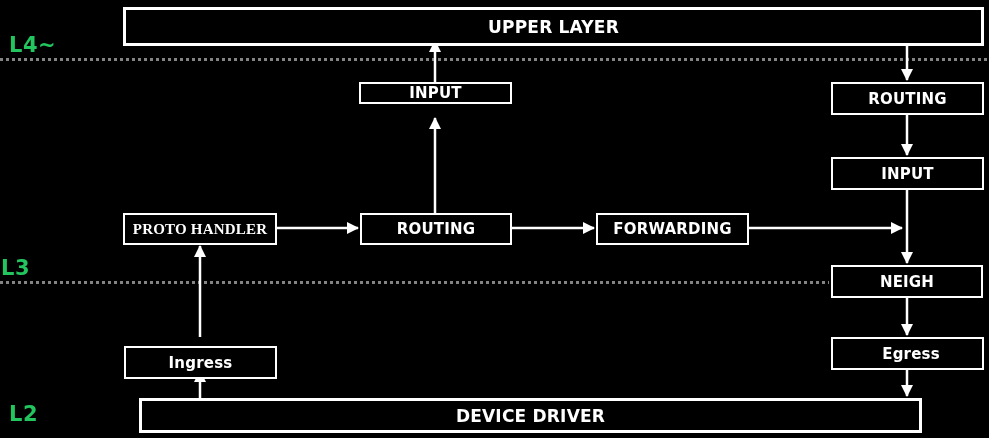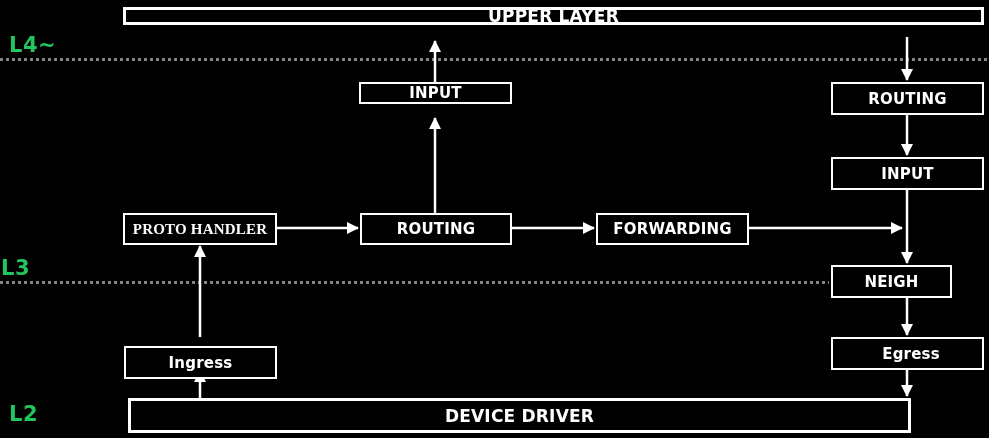--- a/index.html
+++ b/index.html
@@ -71,35 +71,35 @@
       <line x1="907" y1="369" x2="907" y2="396" marker-end="url(#ah)"></line>
       <line x1="200" y1="398" x2="200" y2="371" marker-end="url(#ah)"></line>
       <line x1="200" y1="337" x2="200" y2="246" marker-end="url(#ah)"></line>
     </g>
   </svg>
 
   <div class="layer-label" style="left:9px; top:33px;">L4~</div>
   <div class="layer-label" style="left:1px; top:256px;">L3</div>
   <div class="layer-label" style="left:9px; top:402px;">L2</div>
 
-  <div class="node wide" style="left:123px; top:7px; width:861px; height:18px;">UPPER LAYER</div>
+  <div class="node wide" style="left:123px; top:7px; width:861px; height:39px;">UPPER LAYER</div>
 
   <div class="node" style="left:359px; top:82px; width:153px; height:22px;">INPUT</div>
 
   <div class="node" style="left:831px; top:82px; width:153px; height:33px;">ROUTING</div>
 
   <div class="node" style="left:831px; top:157px; width:153px; height:33px;">INPUT</div>
 
   <div class="node" style="left:123px; top:213px; width:154px; height:32px;font-family:Liberation Serif, serif;">PROTO HANDLER</div>
 
   <div class="node" style="left:360px; top:213px; width:152px; height:32px;">ROUTING</div>
 
   <div class="node" style="left:596px; top:213px; width:153px; height:32px;">FORWARDING</div>
 
-  <div class="node" style="left:831px; top:265px; width:121px; height:33px;">NEIGH</div>
+  <div class="node" style="left:831px; top:265px; width:152px; height:33px;">NEIGH</div>
 
   <div class="node" style="left:124px; top:337px; width:153px; height:33px;margin-top:9px;">Ingress</div>
 
   <div class="node" style="left:831px; top:337px; width:153px; height:33px;padding-left:7px;">Egress</div>
 
-  <div class="node wide" style="left:128px; top:398px; width:783px; height:35px;">DEVICE DRIVER</div>
+  <div class="node wide" style="left:139px; top:398px; width:783px; height:35px;">DEVICE DRIVER</div>
 
 </div>
 
 </body></html>

